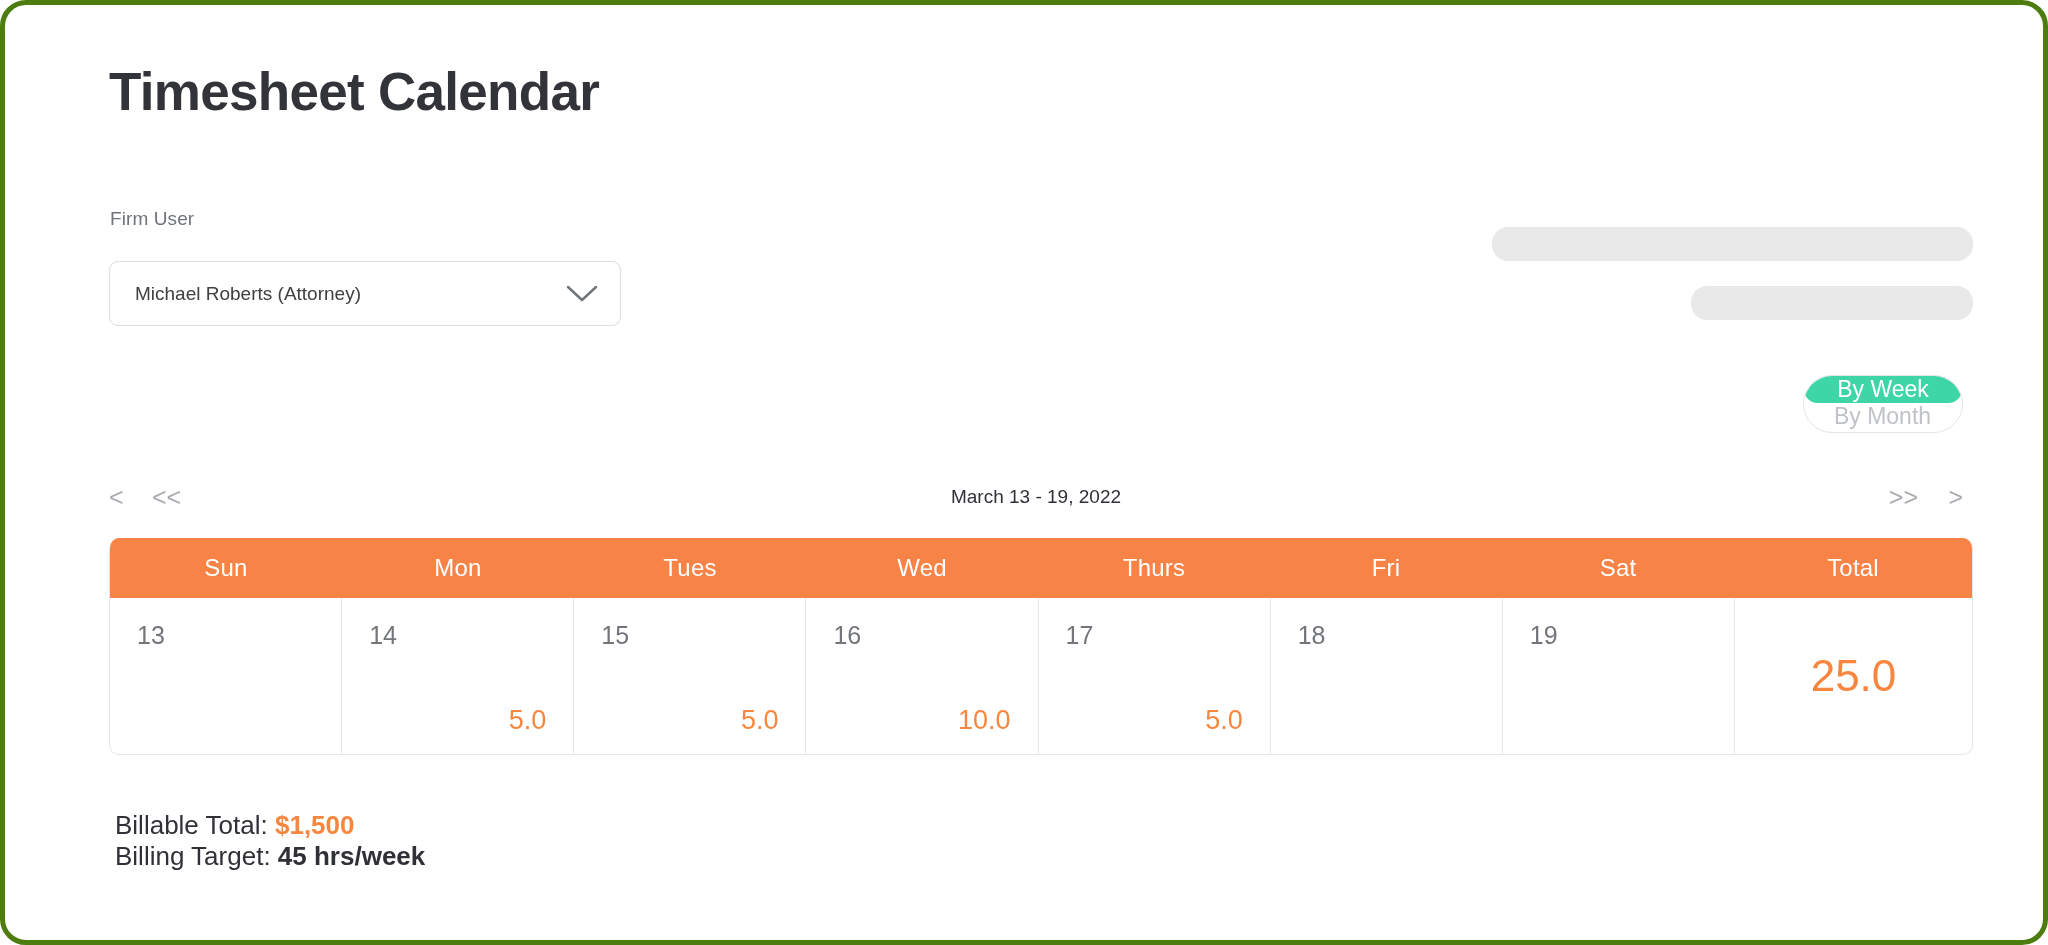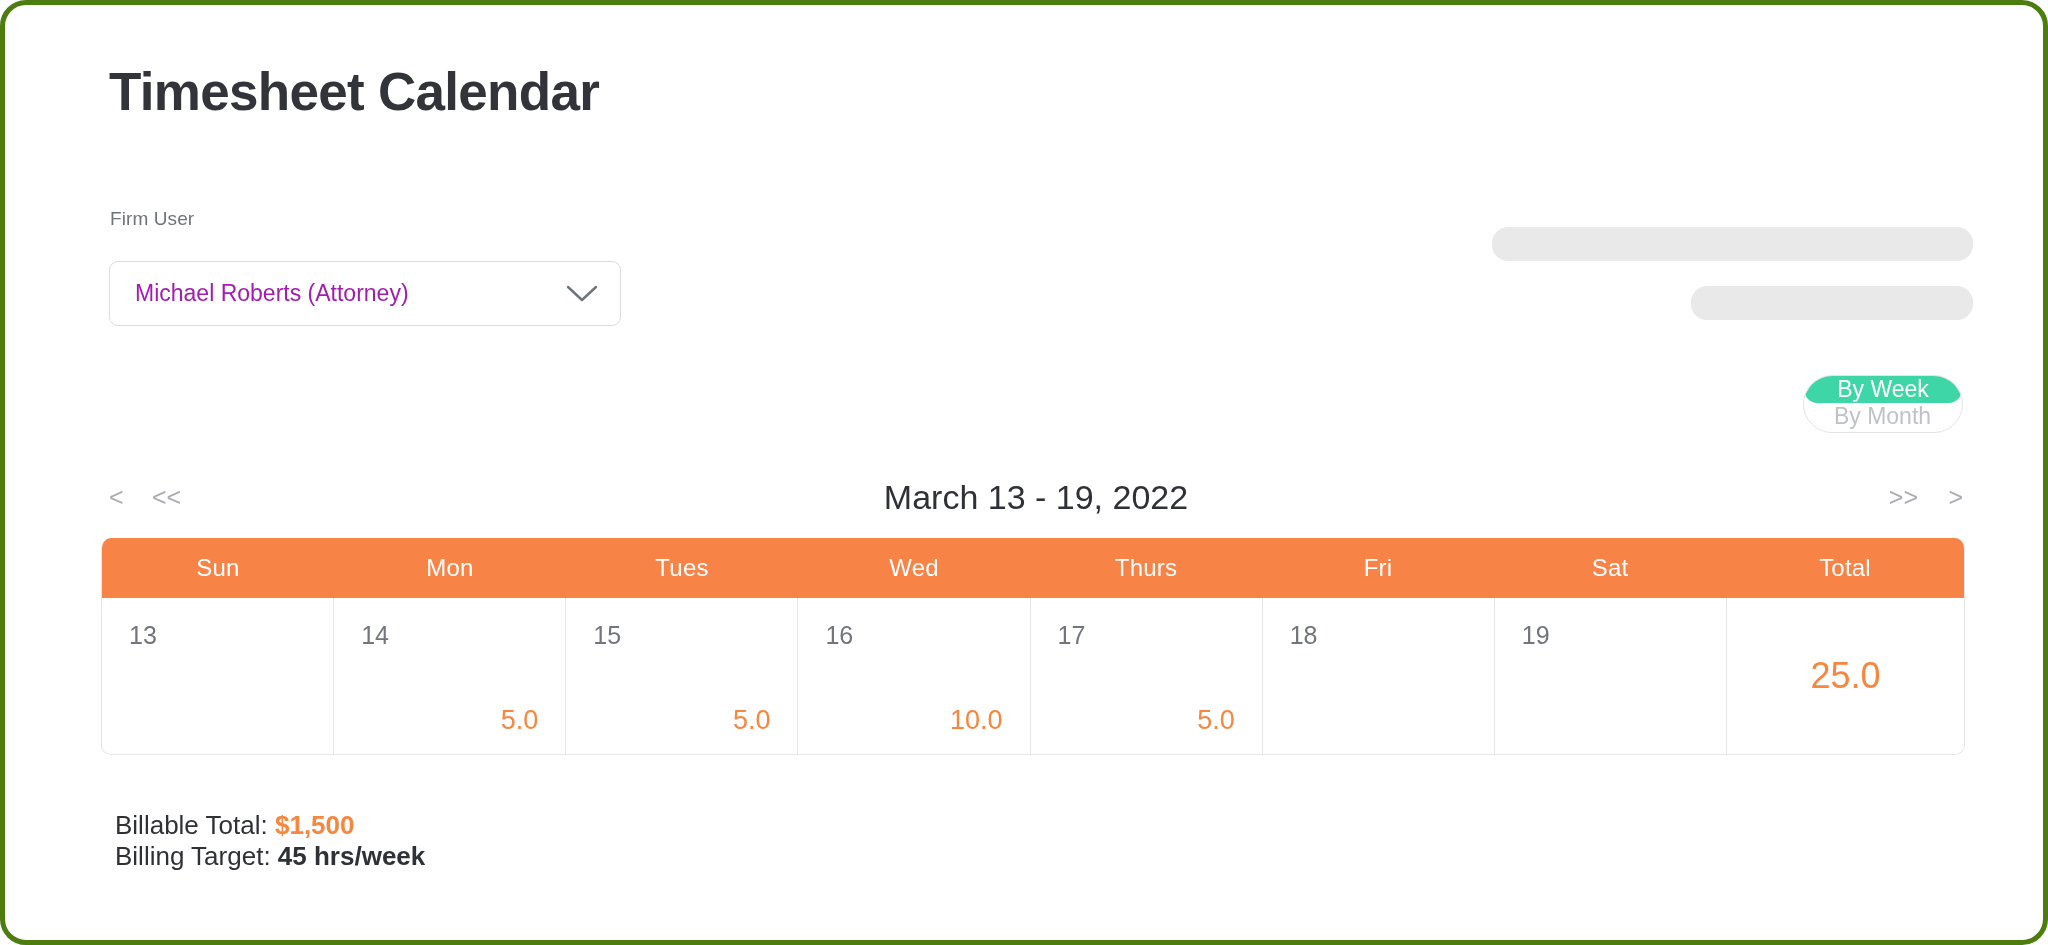--- a/index.html
+++ b/index.html
@@ -53,22 +53,22 @@
     border: 1px solid #dcdde0;
     border-radius: 9px;
     background: #ffffff;
     display: flex;
     align-items: center;
     padding: 0 22px 0 25px;
     cursor: pointer;
   }
   .select-value {
     flex: 1;
-    font-size: 23px;
-    color: #a21caf;
+    font-size: 19px;
+    color: #404040;
     white-space: nowrap;
   }
   .chevron {
     width: 32px;
     height: 18px;
     flex: none;
   }
   .chevron svg { display: block; }
 
   
@@ -133,29 +133,29 @@
     user-select: none;
   }
   .nav-prev1  { left: 0px; }
   .nav-prev2  { left: 43px; }
   .nav-next2  { right: 45px; }
   .nav-next1  { right: 0px; }
   .nav-range {
     position: absolute;
     left: 0; right: 0; top: 0;
     text-align: center;
-    font-size: 34px;
+    font-size: 19px;
     color: #2f3136;
     line-height: 40px;
   }
 
   
   .cal {
     position: absolute;
-    left: 96px;
+    left: 104px;
     top: 533px;
     width: 1864px;
     border-radius: 10px;
     overflow: hidden;
     border: 1px solid #e6e6e6;
     border-top: none;
   }
   .cal-head {
     display: flex;
     background: #f78347;
@@ -199,21 +199,21 @@
     bottom: 18px;
     font-size: 27px;
     color: #f7863f;
   }
   .total-val {
     position: absolute;
     left: 0; right: 0;
     top: 50%;
     transform: translateY(-50%);
     text-align: center;
-    font-size: 36px;
+    font-size: 44px;
     color: #f7863f;
   }
 
   
   .foot {
     position: absolute;
     left: 110px;
     right: 72px;
     top: 805px;
     display: flex;

